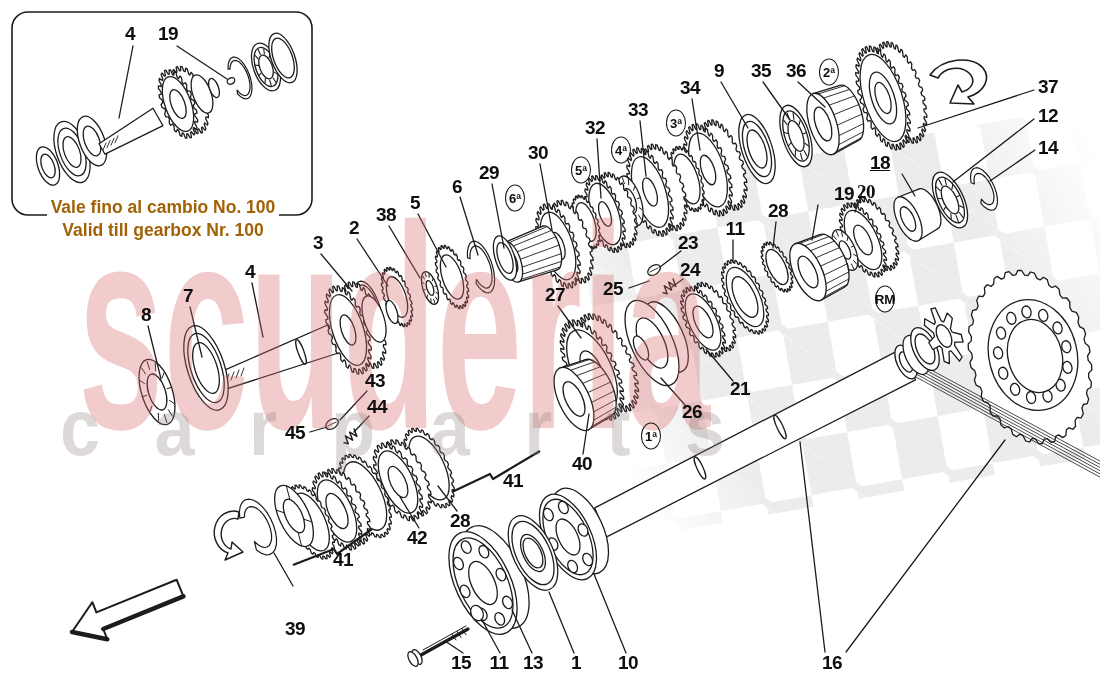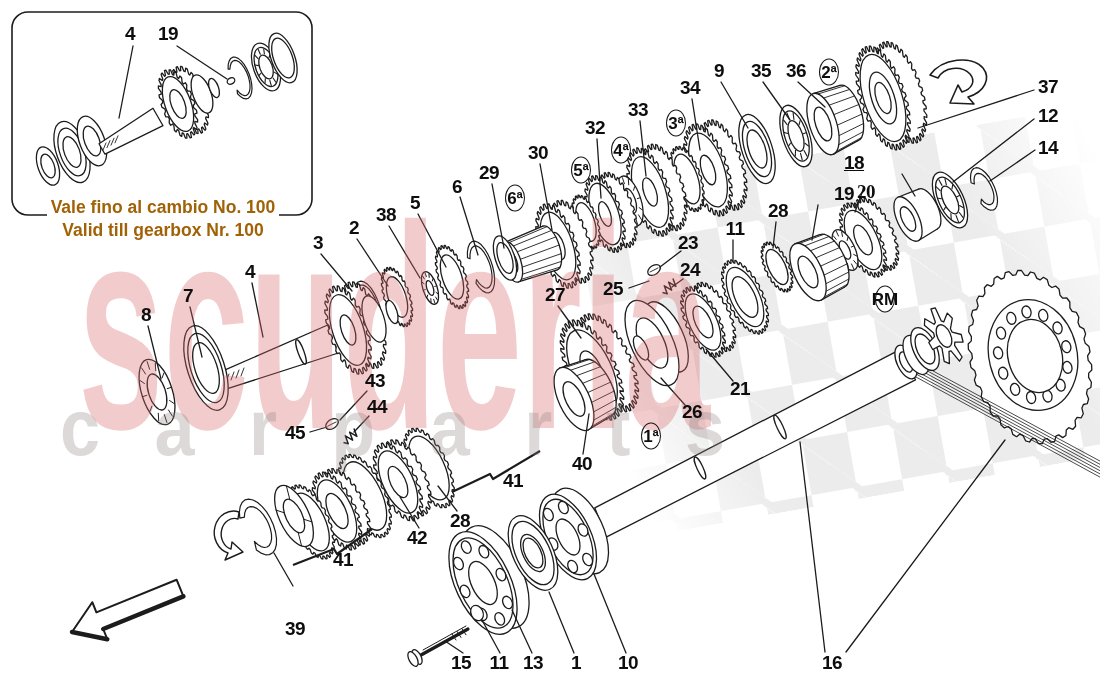--- a/index.html
+++ b/index.html
@@ -11,21 +11,21 @@
       linear-gradient(45deg,#ececec 25%,transparent 25%,transparent 75%,#ececec 75%);
     background-size:92px 112px;background-position:0 0,46px 56px;
     transform:rotate(-10deg);
     -webkit-mask-image:linear-gradient(250deg,transparent 6%,#000 28%,#000 78%,transparent 96%);
             mask-image:linear-gradient(250deg,transparent 6%,#000 28%,#000 78%,transparent 96%);}
   #art,.wm{position:absolute;left:0;top:0}
   .wm{pointer-events:none}
   .co{position:absolute;transform:translate(-50%,-50%);font-weight:700;font-size:19px;
       color:#0e0e0e;letter-spacing:-0.5px;white-space:nowrap;z-index:6}
   .co.circ{width:20px;height:27px;border:1.8px solid #141414;border-radius:50%;
-      display:flex;align-items:center;justify-content:center;font-size:17px;letter-spacing:0;
+      display:flex;align-items:center;justify-content:center;font-size:13px;letter-spacing:0;
       box-sizing:border-box;background:rgba(255,255,255,0.0)}
   .captions{position:absolute;left:14px;top:196px;width:298px;text-align:center;
       font-weight:700;font-size:17.5px;line-height:23px;color:#a16207;z-index:5}
   .captions span{background:#fff;padding:0 4px}
 </style>
 </head>
 <body>
 
 <div id="stage">
   <div class="checker"></div>
@@ -503,21 +503,21 @@
       <div class="co circ" style="left: 621px; top: 150px;">4ª</div>
       <div class="co" style="left: 690px; top: 88px;">34</div>
       <div class="co circ" style="left: 676px; top: 123px;">3ª</div>
       <div class="co" style="left: 719px; top: 71px;">9</div>
       <div class="co" style="left: 761px; top: 71px;">35</div>
       <div class="co" style="left: 796px; top: 71px;">36</div>
       <div class="co circ" style="left: 829px; top: 72px;">2ª</div>
       <div class="co" style="left: 1048px; top: 87px;">37</div>
       <div class="co" style="left: 1048px; top: 116px;">12</div>
       <div class="co" style="left: 1048px; top: 148px;">14</div>
-      <div class="co" style="left: 854px; top: 163px; text-decoration: underline;">18</div>
+      <div class="co" style="left: 880px; top: 163px; text-decoration: underline;">18</div>
       <div class="co" style="left: 866px; top: 192px; font-family: Liberation Serif, serif;">20</div>
       <div class="co" style="left: 820px; top: 194px; margin-left: 24px;">19</div>
       <div class="co" style="left: 778px; top: 211px;">28</div>
       <div class="co" style="left: 735px; top: 229px;">11</div>
       <div class="co" style="left: 688px; top: 243px;">23</div>
       <div class="co" style="left: 690px; top: 270px;">24</div>
       <div class="co" style="left: 613px; top: 289px;">25</div>
       <div class="co" style="left: 555px; top: 295px;">27</div>
       <div class="co" style="left: 740px; top: 389px; text-align: right;">21</div>
       <div class="co" style="left: 692px; top: 412px;">26</div>

